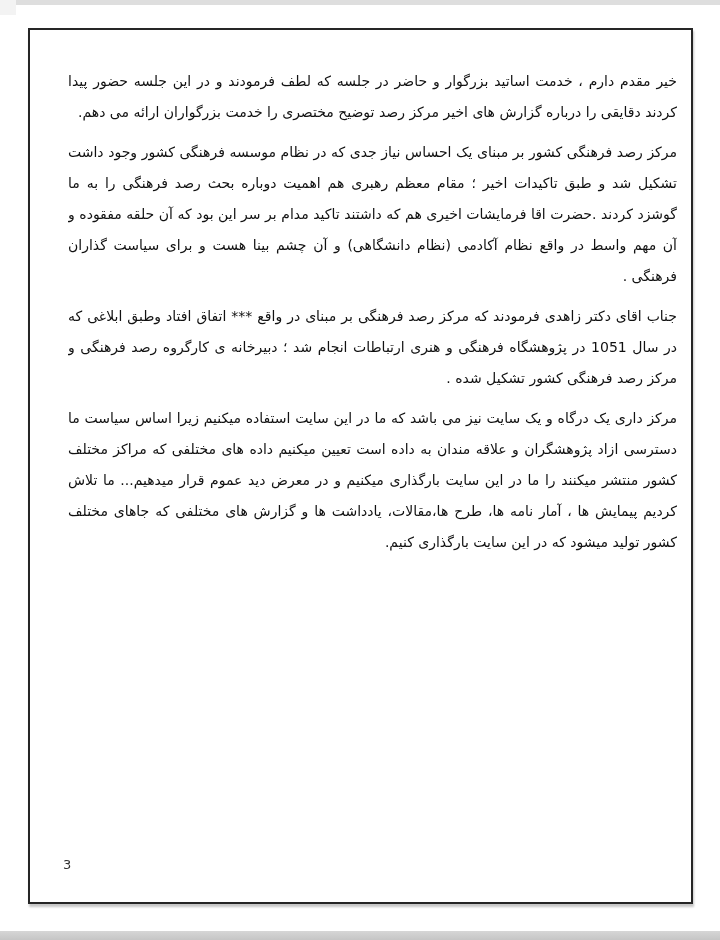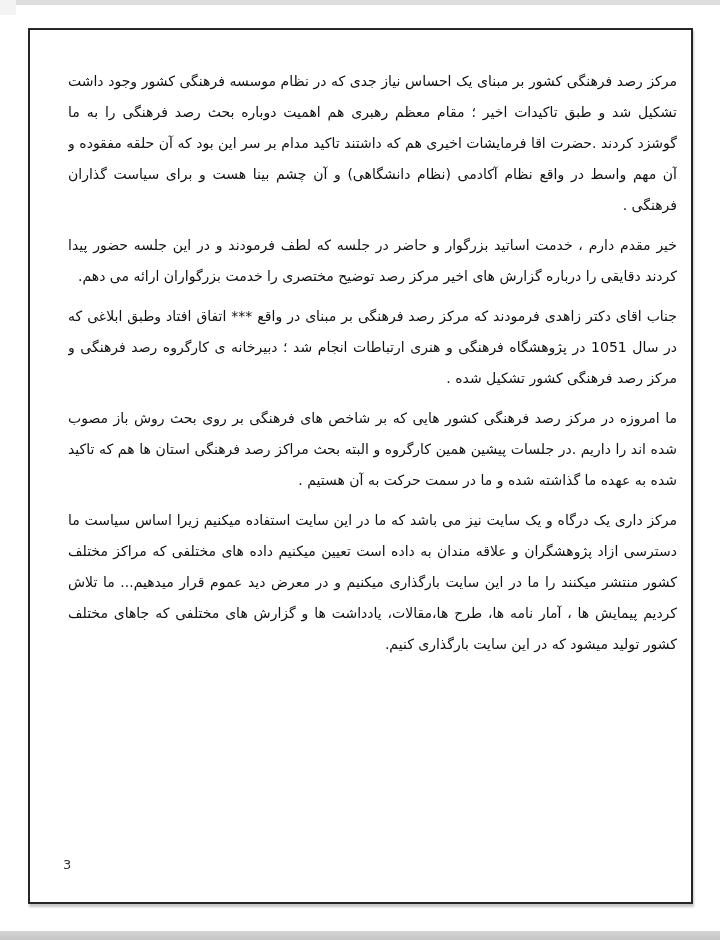--- a/index.html
+++ b/index.html
@@ -79,24 +79,23 @@
 </head>
 <body>
 
 <div class="screen">
 
   <div class="corner-patch"></div>
   <div class="top-strip"></div>
 
   <div class="page">
     <div class="content" dir="rtl" lang="fa">
+      <p>خیر مقدم دارم ، خدمت اساتید بزرگوار و حاضر در جلسه که لطف فرمودند و  در این جلسه حضور پیدا کردند  دقایقی را درباره گزارش های اخیر مرکز رصد توضیح مختصری را خدمت بزرگواران ارائه می دهم.</p>
       <p>مرکز رصد فرهنگی کشور بر مبنای یک احساس نیاز جدی که در نظام موسسه فرهنگی کشور وجود داشت تشکیل شد و طبق تاکیدات اخیر ؛  مقام معظم رهبری هم اهمیت دوباره بحث رصد فرهنگی را به ما گوشزد کردند .حضرت اقا فرمایشات اخیری هم که داشتند  تاکید مدام بر سر این بود که آن حلقه مفقوده و آن مهم واسط در واقع نظام آکادمی (نظام دانشگاهی) و آن چشم بینا هست و برای سیاست گذاران فرهنگی .</p>
-      <p>خیر مقدم دارم ، خدمت اساتید بزرگوار و حاضر در جلسه که لطف فرمودند و  در این جلسه حضور پیدا کردند  دقایقی را درباره گزارش های اخیر مرکز رصد توضیح مختصری را خدمت بزرگواران ارائه می دهم.</p>
       <p>جناب اقای دکتر زاهدی فرمودند که مرکز رصد فرهنگی بر مبنای در واقع *** اتفاق افتاد وطبق ابلاغی که در سال 1051 در پژوهشگاه فرهنگی و هنری ارتباطات انجام شد ؛  دبیرخانه ی کارگروه رصد فرهنگی و مرکز رصد فرهنگی کشور تشکیل شده .</p>
-      <p>ما امروزه در مرکز رصد فرهنگی کشور هایی که بر شاخص های فرهنگی بر روی بحث روش باز مصوب شده اند را داریم .در جلسات پیشین همین کارگروه  و البته بحث مراکز رصد فرهنگی استان ها هم که تاکید شده به عهده ما گذاشته شده و ما در سمت حرکت به آن هستیم .</p>
       <p>مرکز داری یک درگاه و یک سایت نیز می باشد که ما در این سایت استفاده میکنیم زیرا  اساس سیاست ما دسترسی ازاد پژوهشگران و علاقه مندان به داده است تعیین میکنیم داده های مختلفی که مراکز مختلف کشور منتشر میکنند را ما در این سایت بارگذاری میکنیم و در معرض دید عموم قرار میدهیم...  ما  تلاش کردیم پیمایش ها ، آمار نامه ها، طرح ها،مقالات، یادداشت ها و گزارش های مختلفی که جاهای مختلف کشور تولید میشود که در این سایت بارگذاری کنیم.</p>
     </div>
     <div class="page-number">3</div>
   </div>
 
   <div class="bottom-bar"></div>
 
 </div>
 
 </body></html>

